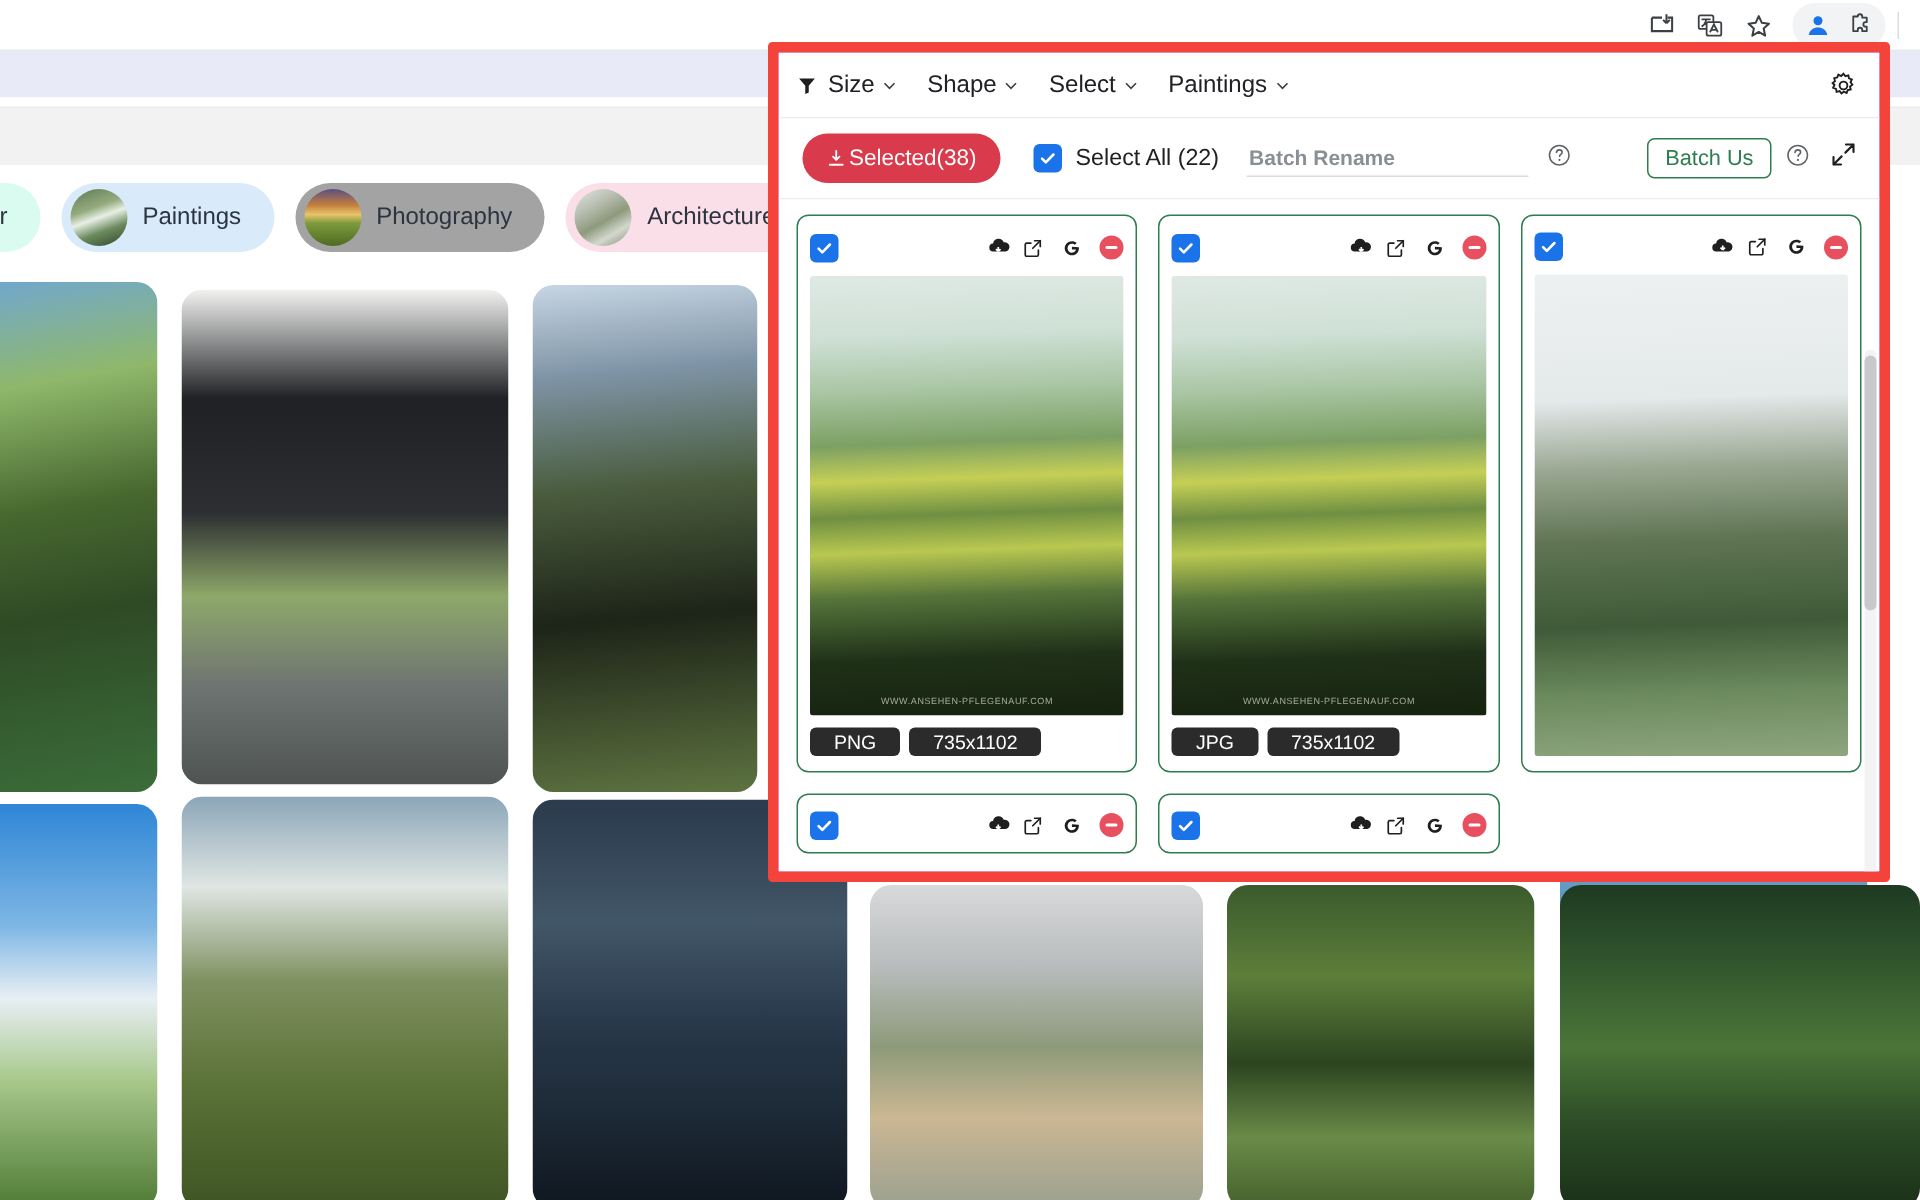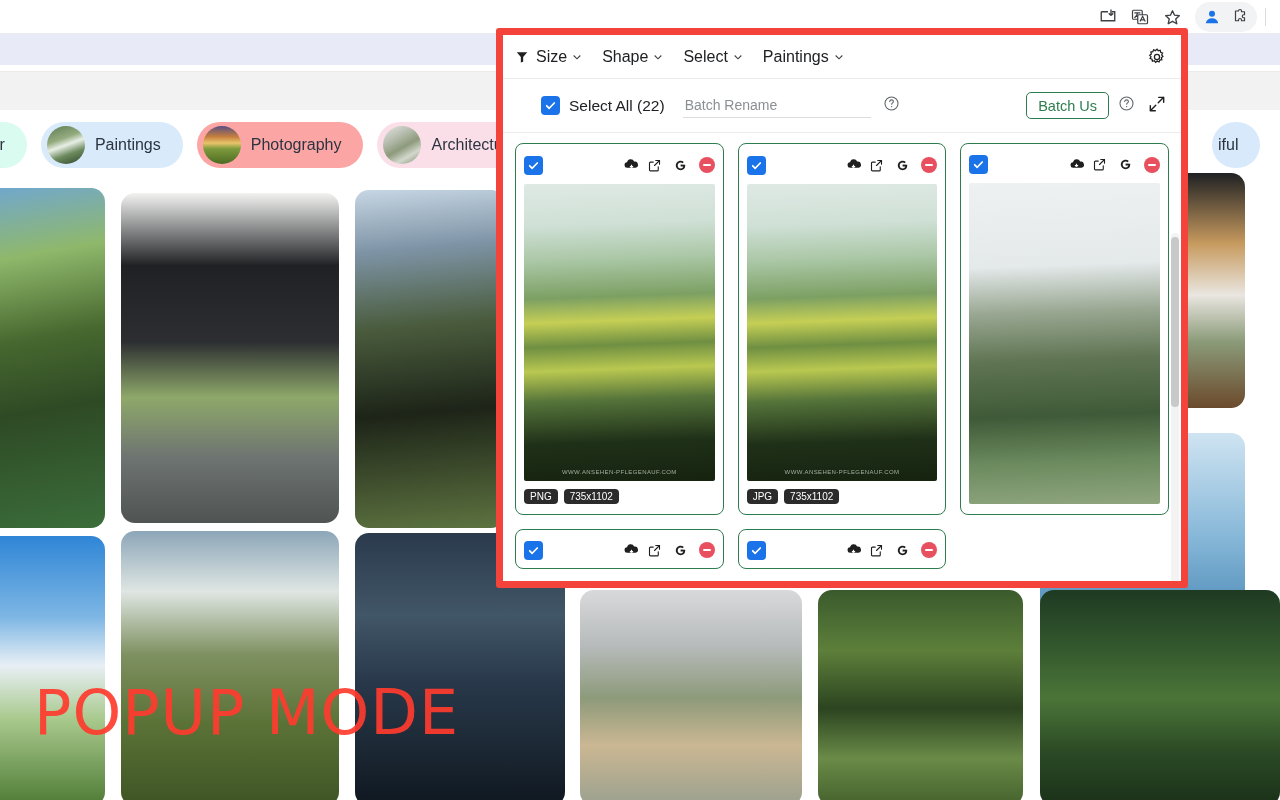--- a/index.html
+++ b/index.html
@@ -55,21 +55,21 @@
     display: flex; align-items: center; gap: 10px;
     height: 46px; border-radius: 26px; padding: 0 22px 0 6px;
     font-size: 16px; color: #2b3440; white-space: nowrap;
   }
   .chip .thumb {
     width: 38px; height: 38px; border-radius: 50%; flex: 0 0 38px;
     background-size: cover; background-position: center;
   }
   .chip.wallpaper { background:#d9fbf0; margin-left:-58px; padding-left:22px; }
   .chip.paintings { background:#d9ebfb;text-align:center; }
-  .chip.photography { background:#fca5a5; }
+  .chip.photography { background:#a3a3a3; }
   .chip.architecture { background:#fbdfe8; }
   .chip.beautiful { background:#d7e9fb; }
 
   .t-waterfall { background-image:
      linear-gradient(160deg,#5d7a52 0%,#94ab7e 35%,#e8efe6 50%,#6c8a5e 70%,#2f4429 100%); }
   .t-field { background-image:
      linear-gradient(180deg,#5a4e84 0%,#c47e3d 28%,#e8c46a 45%,#7d9a3c 60%,#4d6b22 100%); }
   .t-rock { background-image:
      linear-gradient(150deg,#e5e7e2 0%,#b9bfb2 30%,#8d9a7c 55%,#d3d8cd 75%,#7d8a6e 100%); }
 
@@ -104,22 +104,22 @@
   .watermark {
     position: absolute; left: 34px; top: 676px;
     font-size: 62px; letter-spacing: 1px;
     color: #ff3b2e; opacity: .92; font-weight: 400;
     font-family: "DejaVu Sans", sans-serif;
     pointer-events: none; white-space: nowrap;
   }
 
   
   #popup-frame {
-    position: absolute; left: 496px; top: 28px;
-    width: 692px; height: 560px;
+    position: absolute; left: 512px; top: 28px;
+    width: 748px; height: 560px;
     border: 7px solid #f4433a; border-radius: 3px;
     background: #a21caf; overflow: hidden;
   }
   #popup { position:absolute; inset:0; background:#fff; display:flex; flex-direction:column; }
 
   .pp-toolbar {
     height: 44px; flex: 0 0 44px;
     display:flex; align-items:center; padding: 0 14px 0 12px;
     border-bottom: 1px solid #ececec; background:#fff;
   }
@@ -148,20 +148,21 @@
     display:flex; align-items:center; justify-content:center; flex:0 0 19px;
   }
   .cb svg { display:block; }
   .select-all { display:flex; align-items:center; gap:9px; margin-left:22px; }
   .select-all span { font-size:15.5px; color:#202124; }
   .rename-wrap { margin-left:18px; width:188px; }
   .rename-wrap input {
     width:100%; border:none; border-bottom:1px solid #dcdcdc;
     font-size:14px; color:#5f6368; padding:4px 2px; outline:none; background:transparent;
     font-family:"Liberation Sans", sans-serif;
+    font-weight:bold;
   }
   .rename-wrap input::placeholder { color:#8a8f94; }
   .help { margin-left:12px; }
   .btn-rate {
     margin-left:auto; border:1px solid #2e7d4f; color:#2e7d4f; background:#fff;
     border-radius:5px; height:27px; padding:0 11px; font-size:14.5px;
     font-family:"Liberation Sans", sans-serif;
   }
   .help2 { margin-left:9px; }
   .expand { margin-left:12px; margin-right:2px; }
@@ -196,22 +197,22 @@
   .canyon { background-image:
     linear-gradient(178deg,#eef1f2 0%,#e4e9ea 26%,#9aa893 40%,#5f7452 55%,#3f5a38 72%,
     #6b8a5e 86%,#8fa57e 100%); }
   .wm-txt {
     position:absolute; left:0; right:0; bottom:6px; text-align:center;
     font-size:6px; color:#cfd6cc; letter-spacing:.4px; opacity:.75;
     font-family:"Liberation Sans", sans-serif;
   }
   .badges { display:flex; gap:6px; margin-top:8px; }
   .badge {
-    background:#2b2b2b; color:#fff; font-size:10px; border-radius:4px;
-    padding: 2px 6px; font-family:"Liberation Sans", sans-serif;
+    background:#2b2b2b; color:#fff; font-size:13px; border-radius:4px;
+    padding: 2px 16px; font-family:"Liberation Sans", sans-serif;
   }
   .card.partial { height: 40px; padding-bottom:0; }
 
   .pp-scrollbar {
     position:absolute; right:2px; top:100px; width:8px; height:456px;
     background:#f3f3f3; border-radius:4px;
   }
   .pp-scrollthumb {
     position:absolute; right:2px; top:104px; width:8px; height:170px;
     background:#c9c9c9; border-radius:4px;
@@ -315,21 +316,20 @@
       <div class="gimg im-plaza"></div>
       </div>
     <div class="gcard" style="left:818px; top:412px; width:205px; height:216px;">
       <div class="gimg im-tram"></div>
       </div>
     <div class="gcard" style="left:1040px; top:412px; width:240px; height:216px;">
       <div class="gimg im-river"></div>
       </div>
   </div>
 
-  <div class="watermark">POPUP MODE</div>
 </div>
 
 <div id="popup-frame">
  <div id="popup">
 
   <div class="pp-toolbar">
     <span class="filter-icon">
       <svg width="14" height="14" viewBox="0 0 24 24" fill="#1f1f1f">
         <path d="M3 4h18l-7 8.2V20l-4 1.6v-9.4z"></path>
       </svg>
@@ -360,20 +360,28 @@
     </div>
     <span class="gear">
       <svg width="20" height="20" viewBox="0 0 24 24" fill="none" stroke="#1f1f1f" stroke-width="1.5">
         <circle cx="12" cy="12" r="3.1"></circle>
         <path d="M12 2.6l1.5 1.9 2.4-.6.5 2.4 2.3.9-1.1 2.2 1.5 1.9-1.9 1.5.6 2.4-2.4.5-.9 2.3-2.2-1.1-1.9 1.5-1.5-1.9-2.4.6-.5-2.4-2.3-.9 1.1-2.2L3.3 10l1.9-1.5-.6-2.4 2.4-.5.9-2.3 2.2 1.1z"></path>
       </svg>
     </span>
   </div>
 
   <div class="pp-actions">
+    <button class="btn-selected">
+      <span style="display:flex;align-items:center;">
+        <svg width="13" height="13" viewBox="0 0 24 24" fill="none" stroke="#fff" stroke-width="2.2" stroke-linecap="round">
+          <path d="M12 3v11m0 0l-4-4m4 4l4-4M4 20h16"></path>
+        </svg>
+      </span>
+      <span>Selected(38)</span>
+    </button>
 
     <label class="select-all">
       <span class="cb">
         <svg width="13" height="13" viewBox="0 0 24 24" fill="none" stroke="#fff" stroke-width="3.2" stroke-linecap="round" stroke-linejoin="round">
               <path d="M5 12.5l4.6 4.6L19 7.4"></path>
             </svg>
       </span>
       <span>Select All (22)</span>
     </label>
 

